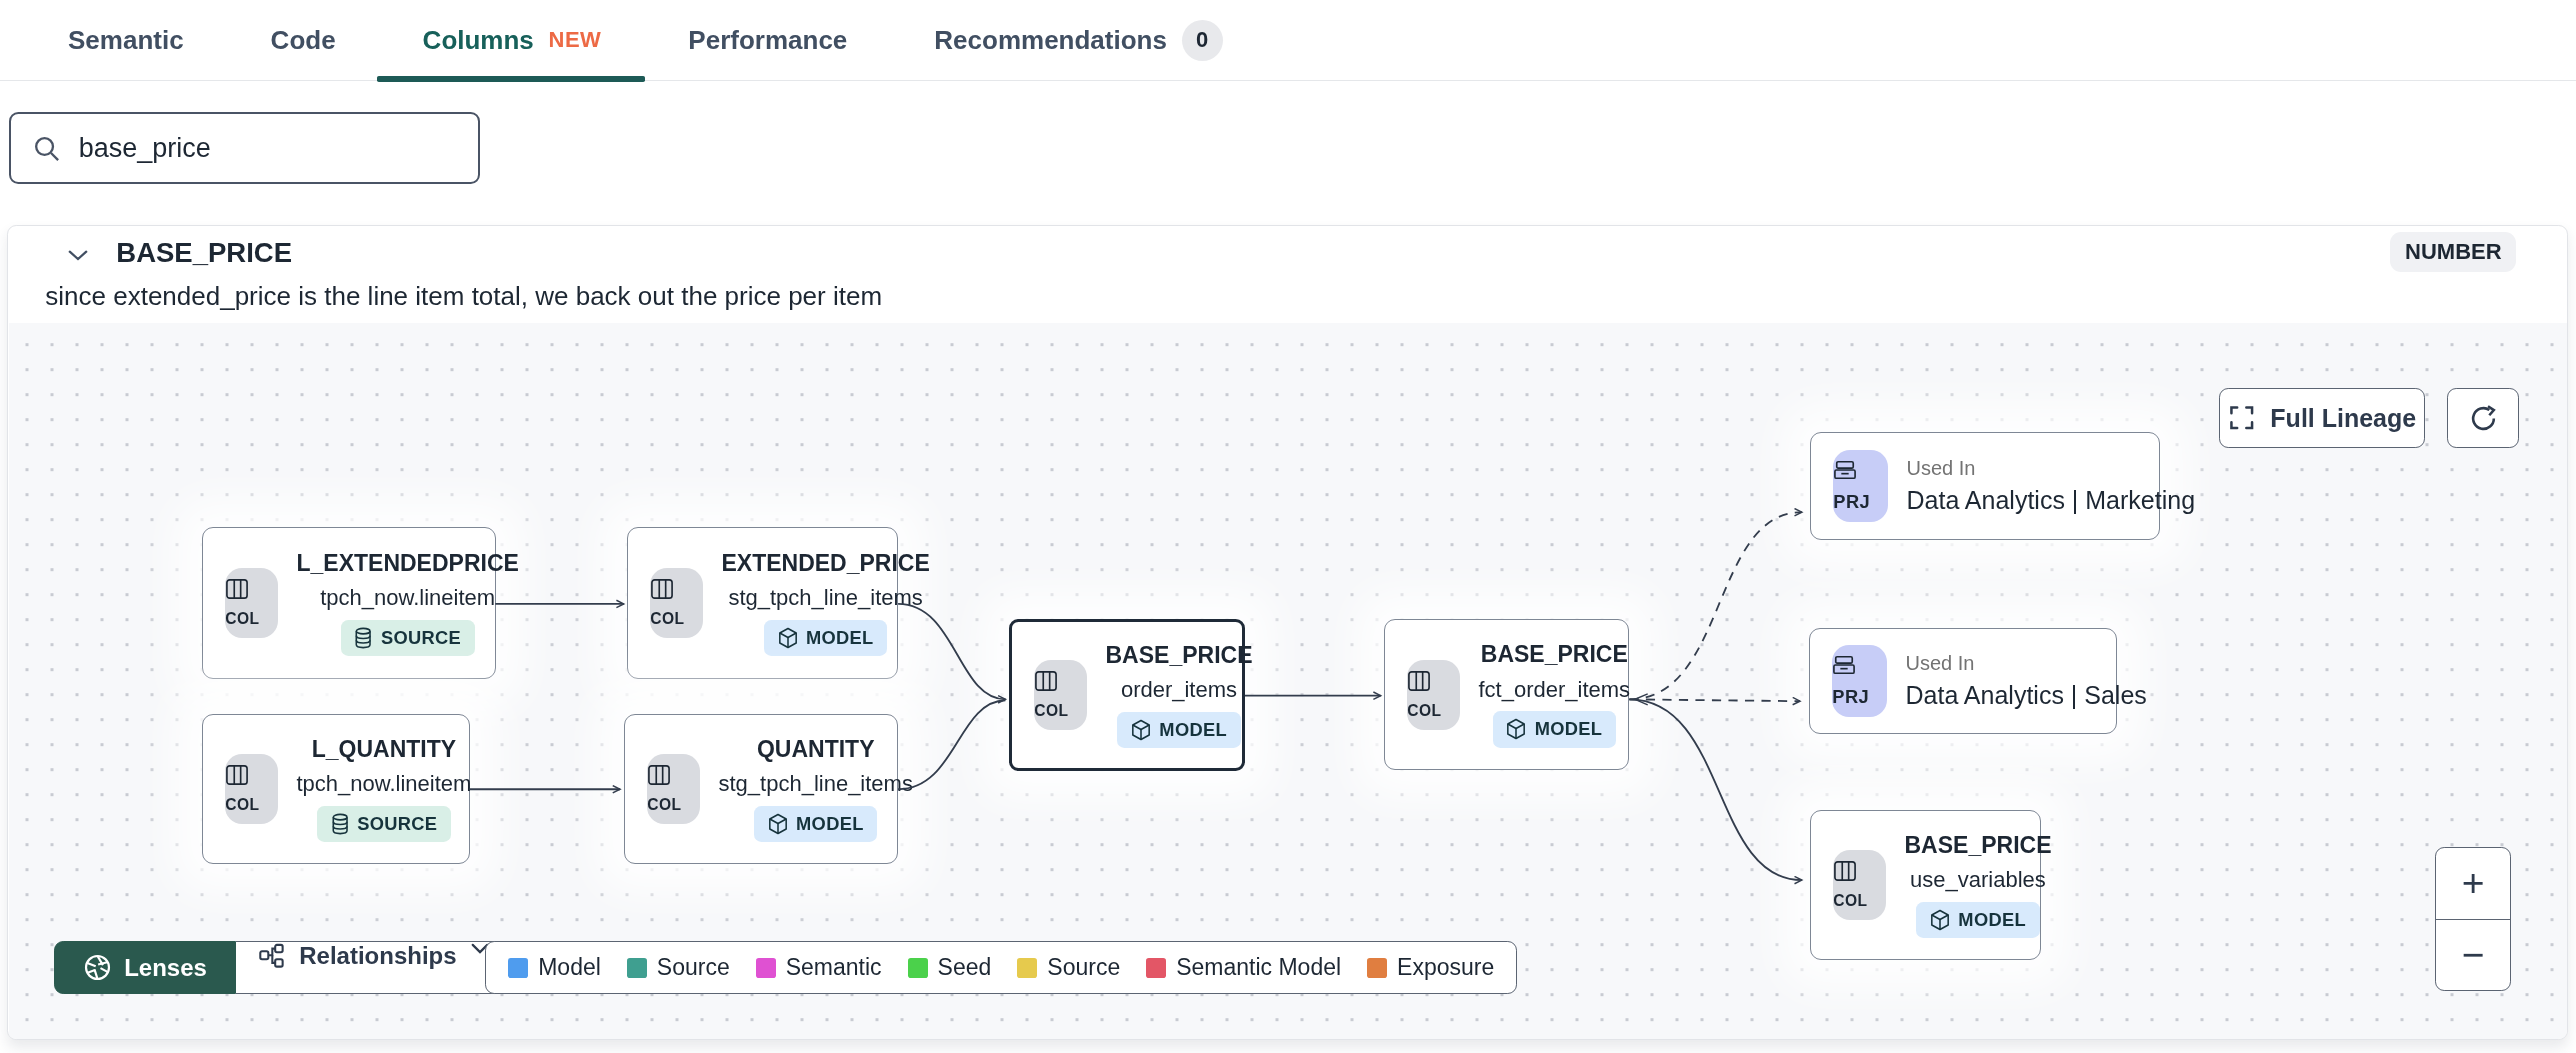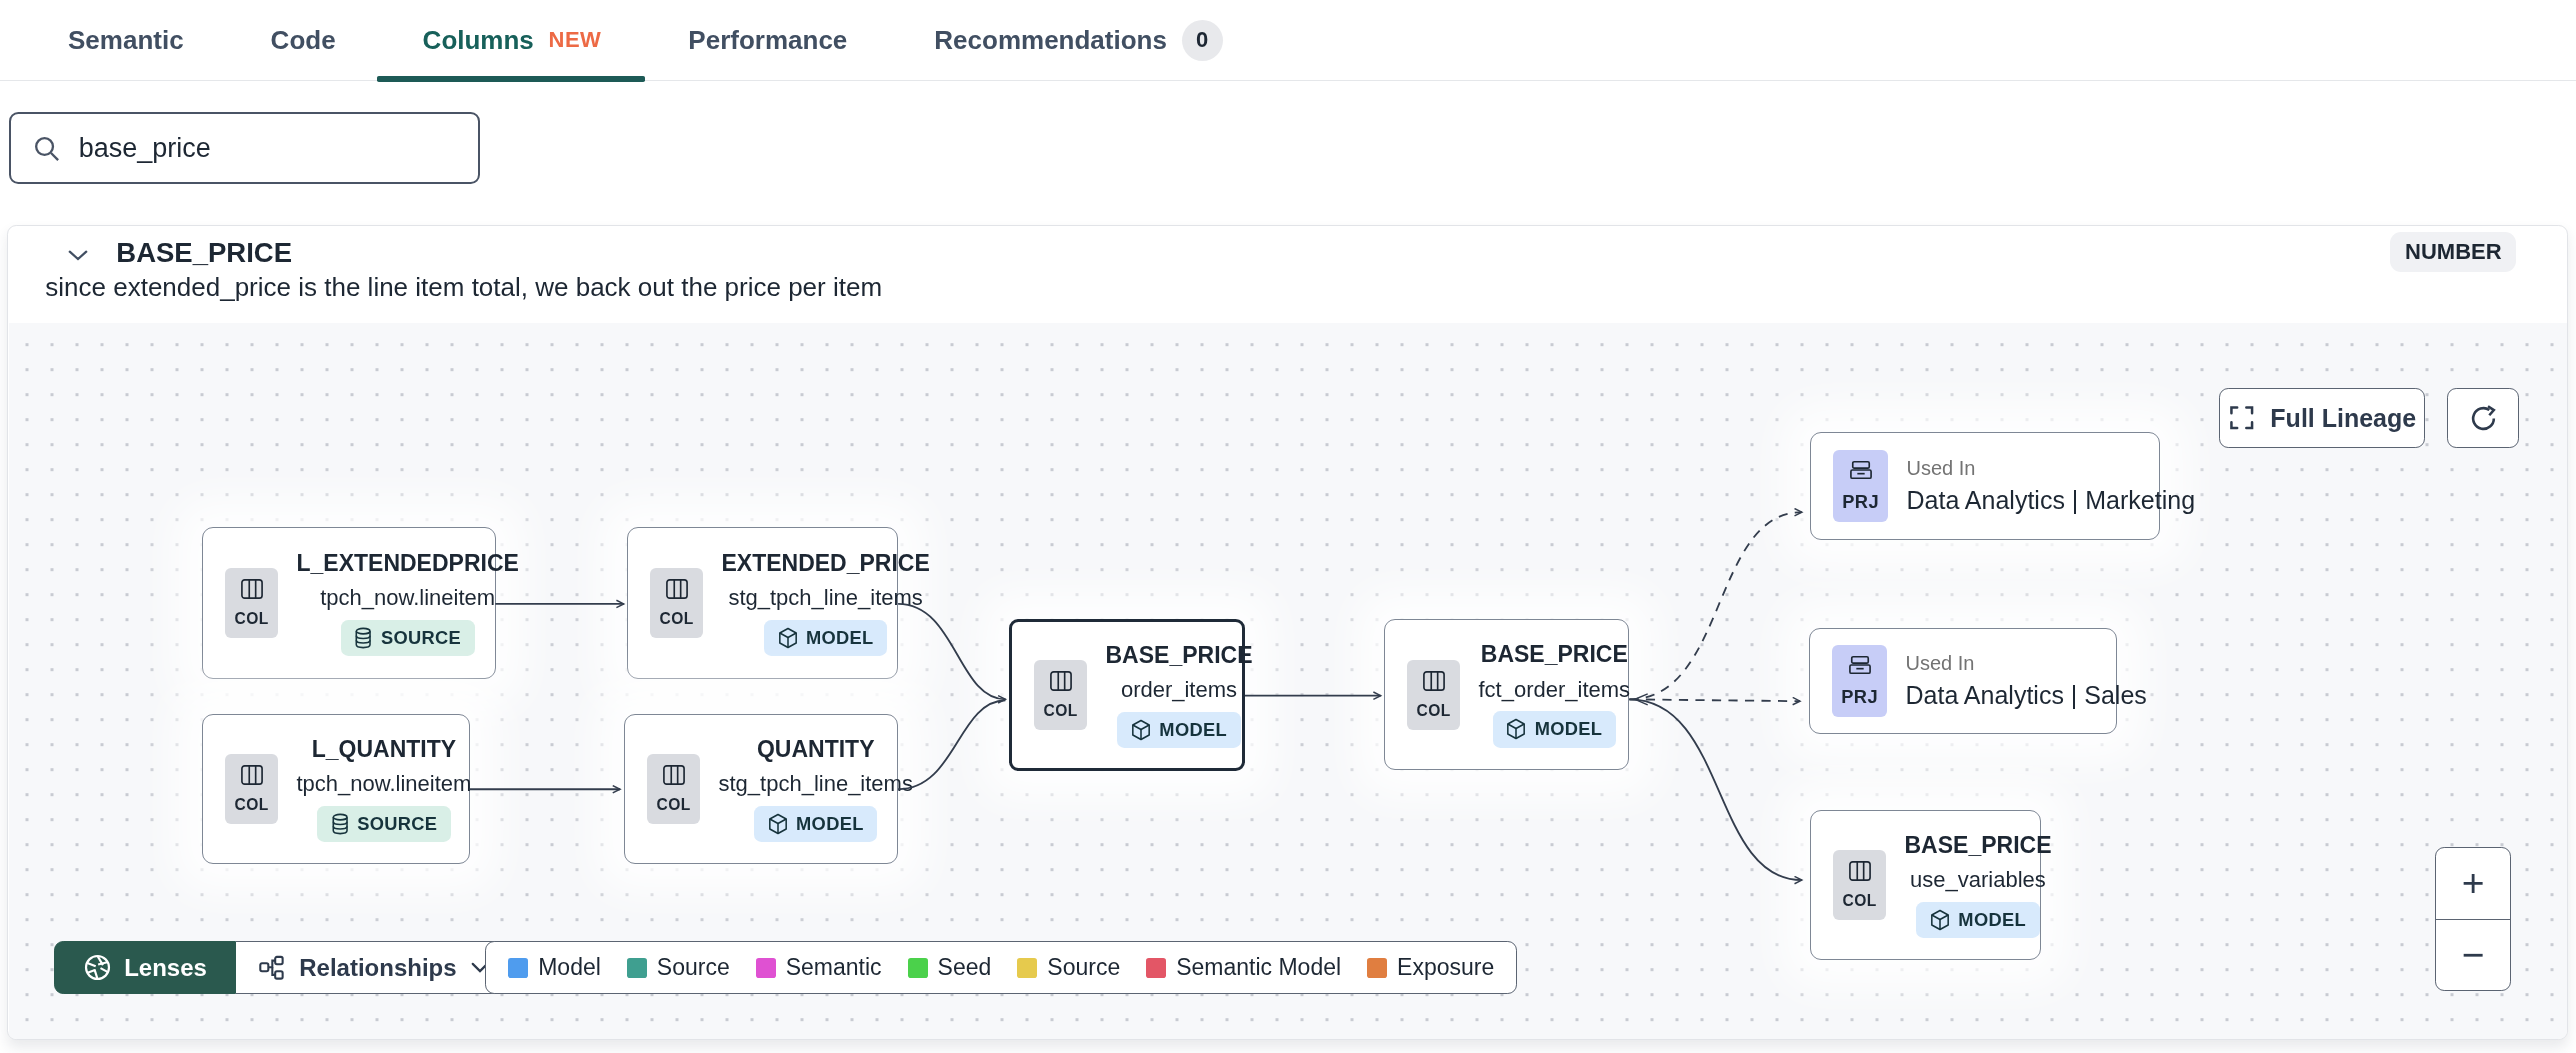--- a/index.html
+++ b/index.html
@@ -42,39 +42,39 @@
     position:absolute; left:7.3px; top:225px; width:2561px; height:815px;
     background:#fff; border:1.4px solid #e2e4e8; border-radius:9.2px;
     box-shadow:0 7.3px 13px rgba(40,50,68,.10); overflow:hidden;
   }
   .card-head { position:absolute; left:0; top:0; right:0; height:55px; }
   .chev-btn { position:absolute; left:53px; top:13px; width:33px; height:33px;
     display:flex; align-items:center; justify-content:center; cursor:pointer; }
   .col-name { position:absolute; left:108px; top:11px; font-size:27.5px; font-weight:700; }
   .type-badge { position:absolute; right:51px; top:5.5px; background:#f0f1f4;
     border-radius:11px; padding:7.3px 14.7px; font-size:22px; font-weight:600; color:#1d2733; }
-  .col-desc { position:absolute; left:37px; top:46px; font-size:26px; color:#1d2733; }
+  .col-desc { position:absolute; left:37px; top:55px; font-size:26px; color:#1d2733; }
   
   .canvas {
     position:absolute; left:0.9px; top:97px; width:2559px; height:716px;
     background-color:#f7f8fa;
     background-image:radial-gradient(#c8cbd2 1.5px, transparent 1.5px);
     background-size:25px 25px; background-position:5.5px 9.2px;
   }
   .edges { position:absolute; left:0; top:0; pointer-events:none; }
   
   .node {
     position:absolute; background:#fff; border:1.4px solid #7e8795; border-radius:11px;
     display:flex; align-items:center; padding:0 22px; gap:18.3px;
     box-shadow:0 0 42px 27.5px rgba(255,255,255,.85); cursor:pointer;
   }
   .node.selected { border:3.7px solid #1f2a38; border-radius:9.2px; }
   .icon-chip {
-    width:53px; height:70px; border-radius:6px; background:#d9dbe0;
-    display:flex; flex-direction:column; align-items:center; justify-content:center; gap:10px;
+    width:53px; height:70px; border-radius:17px; background:#d9dbe0;
+    display:flex; flex-direction:column; justify-content:center; gap:10px;
     flex:0 0 auto;
   }
   .icon-chip.prj { background:#c7cdf7; width:55px; height:72px; }
   .icon-chip .chip-label { font-size:15.6px; font-weight:700; color:#1d2733; letter-spacing:0.5px; }
   .icon-chip.prj .chip-label { font-size:18.3px; font-weight:600; }
   .node-body { flex:1; display:flex; flex-direction:column; align-items:center; gap:8.3px; }
   .node-body.left { align-items:flex-start; gap:5.5px; }
   .node-title { font-size:23px; font-weight:700; color:#1d2733; white-space:nowrap; }
   .node-sub { font-size:22px; color:#1d2733; white-space:nowrap; }
   .used-in { font-size:20px; color:#737373; }
@@ -92,21 +92,21 @@
     font-size:25px; color:#2e3a4c; font-weight:600; cursor:pointer;
   }
   .lens-group { position:absolute; left:45px; top:618px; height:53px; display:flex; }
   .lens-btn {
     background:#2a594e; color:#fff; border-radius:9.2px 0 0 9.2px;
     display:flex; align-items:center; gap:12px; padding:0 28px;
     font-size:24px; font-weight:600; cursor:pointer; border:1.8px solid #2a594e;
   }
   .rel-btn {
     background:#fff; border:1.8px solid #5b6472; border-left:none; border-radius:0 9.2px 9.2px 0;
-    display:flex; align-items:center; gap:13.8px; padding:0 22px;
+    display:flex; align-items:flex-start; gap:13.8px; padding:0 22px;
     font-size:24px; font-weight:600; color:#2e3a4c; cursor:pointer;
   }
   .legend {
     position:absolute; left:476px; top:618px; height:53px; background:#fff;
     border:1.8px solid #5b6472; border-radius:9.2px; display:flex; align-items:center;
     gap:26px; padding:0 22px;
   }
   .leg-item { display:flex; align-items:center; gap:10px; font-size:23px; color:#1d2733; }
   .swatch { width:20px; height:20px; border-radius:2.8px; flex:0 0 auto; }
   .zoomctl {

